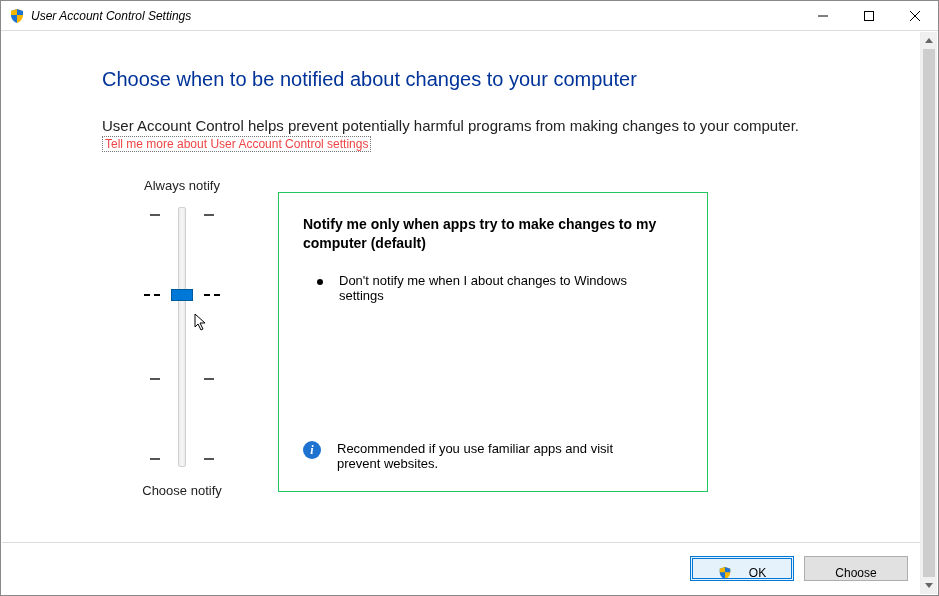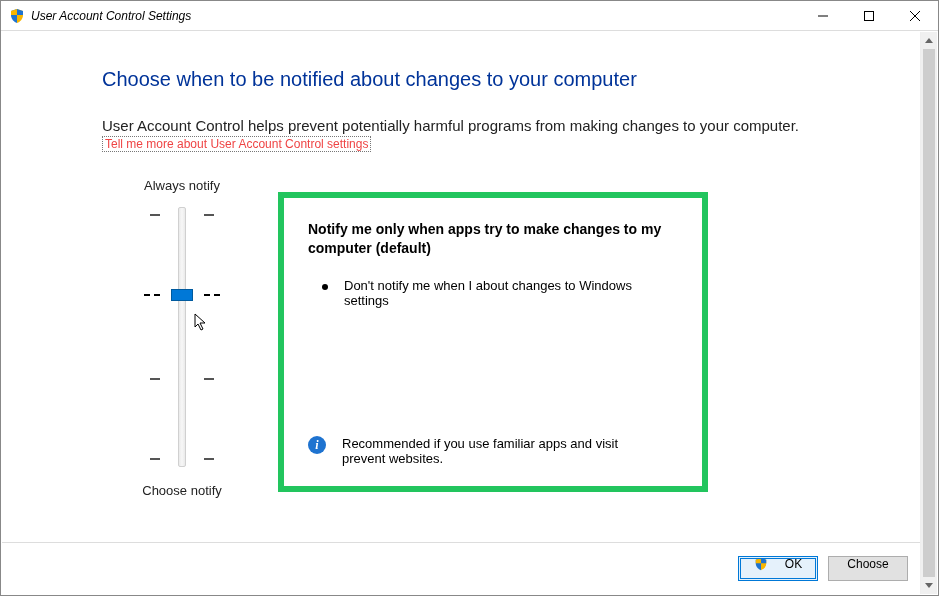--- a/index.html
+++ b/index.html
@@ -30,31 +30,31 @@
   .track { position:absolute; left:50%; transform:translateX(-50%); top:0; bottom:0; width:8px; background:linear-gradient(to right,#eaeaea,#f7f7f7,#eaeaea); border:1px solid #d0d0d0; border-radius:2px; }
   .tick { position:absolute; left:0; right:0; height:0; }
   .tick span { position:absolute; top:-1px; display:inline-block; width:10px; height:0; border-top:2px solid #555; }
   .tick .l { left:48px; }
   .tick .r { right:48px; }
   .tick.sel .l { left:42px; width:16px; border-top:2px dashed #000; }
   .tick.sel .r { right:42px; width:16px; border-top:2px dashed #000; }
   .thumb { position:absolute; left:50%; transform:translate(-50%,-50%); width:22px; height:12px; background:#0078d7; border:1px solid #005a9e; }
   .cursor { position:absolute; width:14px; height:20px; left:92px; top:106px; pointer-events:none; }
 
-  .info-box { border:6px solid #22c55e; flex:0 0 430px; height:300px; margin-top:14px; padding:22px 24px 24px 24px; position:relative; }
+  .info-box { border:1px solid #22c55e; flex:0 0 430px; height:300px; margin-top:14px; padding:22px 24px 24px 24px; position:relative; }
   .info-title { font-weight:600; font-size:14px; line-height:1.35; max-width:360px; }
   .bullet-row { display:flex; margin-top:20px; }
   .bullet { width:6px; height:6px; background:#000; border-radius:50%; margin:6px 16px 0 14px; flex:none; }
   .bullet-text { font-size:13px; max-width:300px; }
   .recommend-row { position:absolute; left:24px; bottom:20px; display:flex; align-items:flex-start; }
   .info-icon { width:18px; height:18px; border-radius:50%; background:#1e73d0; color:#fff; display:flex; align-items:center; justify-content:center; font-family:Georgia,serif; font-style:italic; font-weight:700; font-size:12px; margin-right:16px; flex:none; }
   .recommend-text { font-size:13px; max-width:320px; }
 
   .button-bar { position:absolute; bottom:0; left:0; right:0; height:52px; border-top:1px solid #ddd; display:flex; align-items:center; justify-content:flex-end; padding-right:12px; gap:10px; }
-  .btn { width:80px; height:25px; font-size:12px; display:flex; align-items:flex-start; justify-content:center; gap:17px; border:1px solid #adadad; background:#e1e1e1; }
+  .btn { width:104px; height:25px; font-size:12px; display:flex; align-items:flex-end; justify-content:center; gap:17px; border:1px solid #adadad; background:#e1e1e1; }
   .btn.default { background:#e5f1fb; border:1px solid #0078d7; outline:1px solid #0078d7; outline-offset:-3px; }
   .shield-sm { width:14px; height:14px; }
 </style>
 </head>
 <body>
 
 <div class="window">
   <div class="titlebar">
     <svg class="titlebar-icon" viewBox="0 0 16 16">
       <path d="M8 1 L14 3 V7 C14 11 11 14 8 15 V1 Z" fill="#f7b500"></path>

